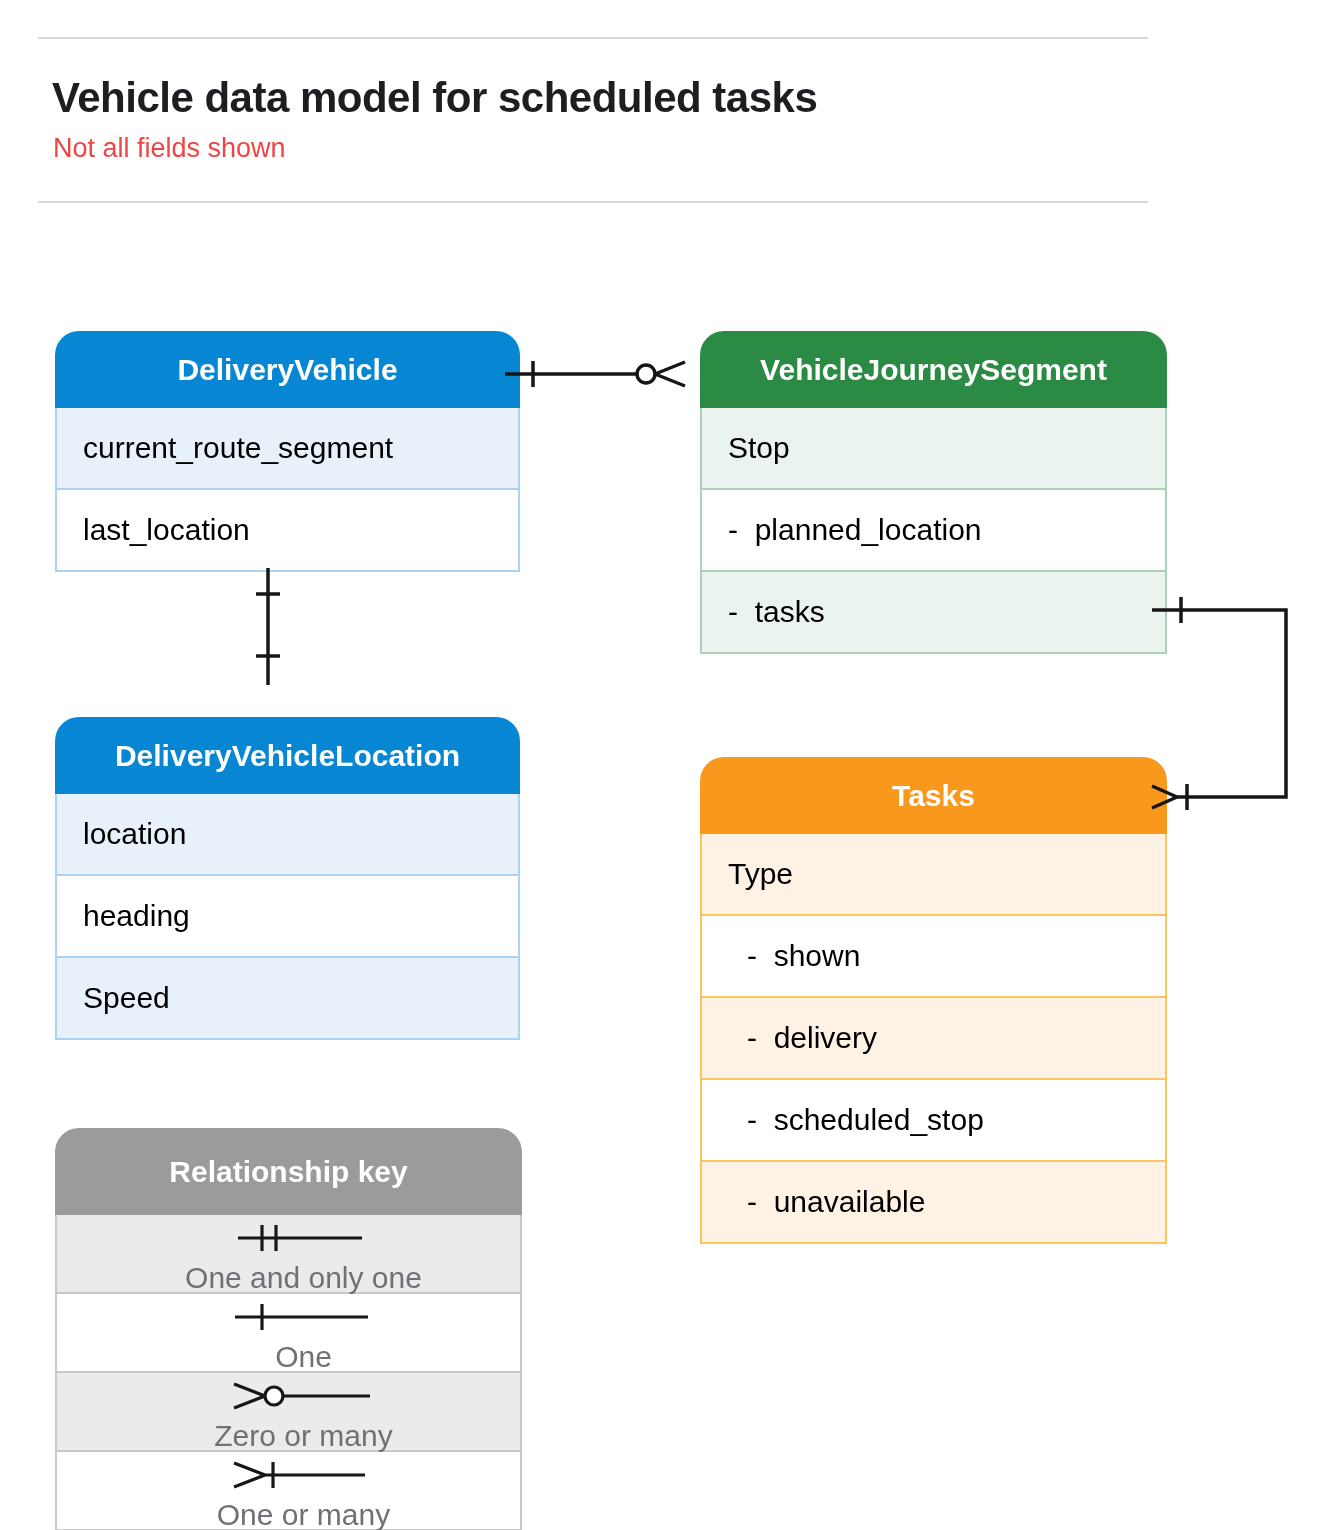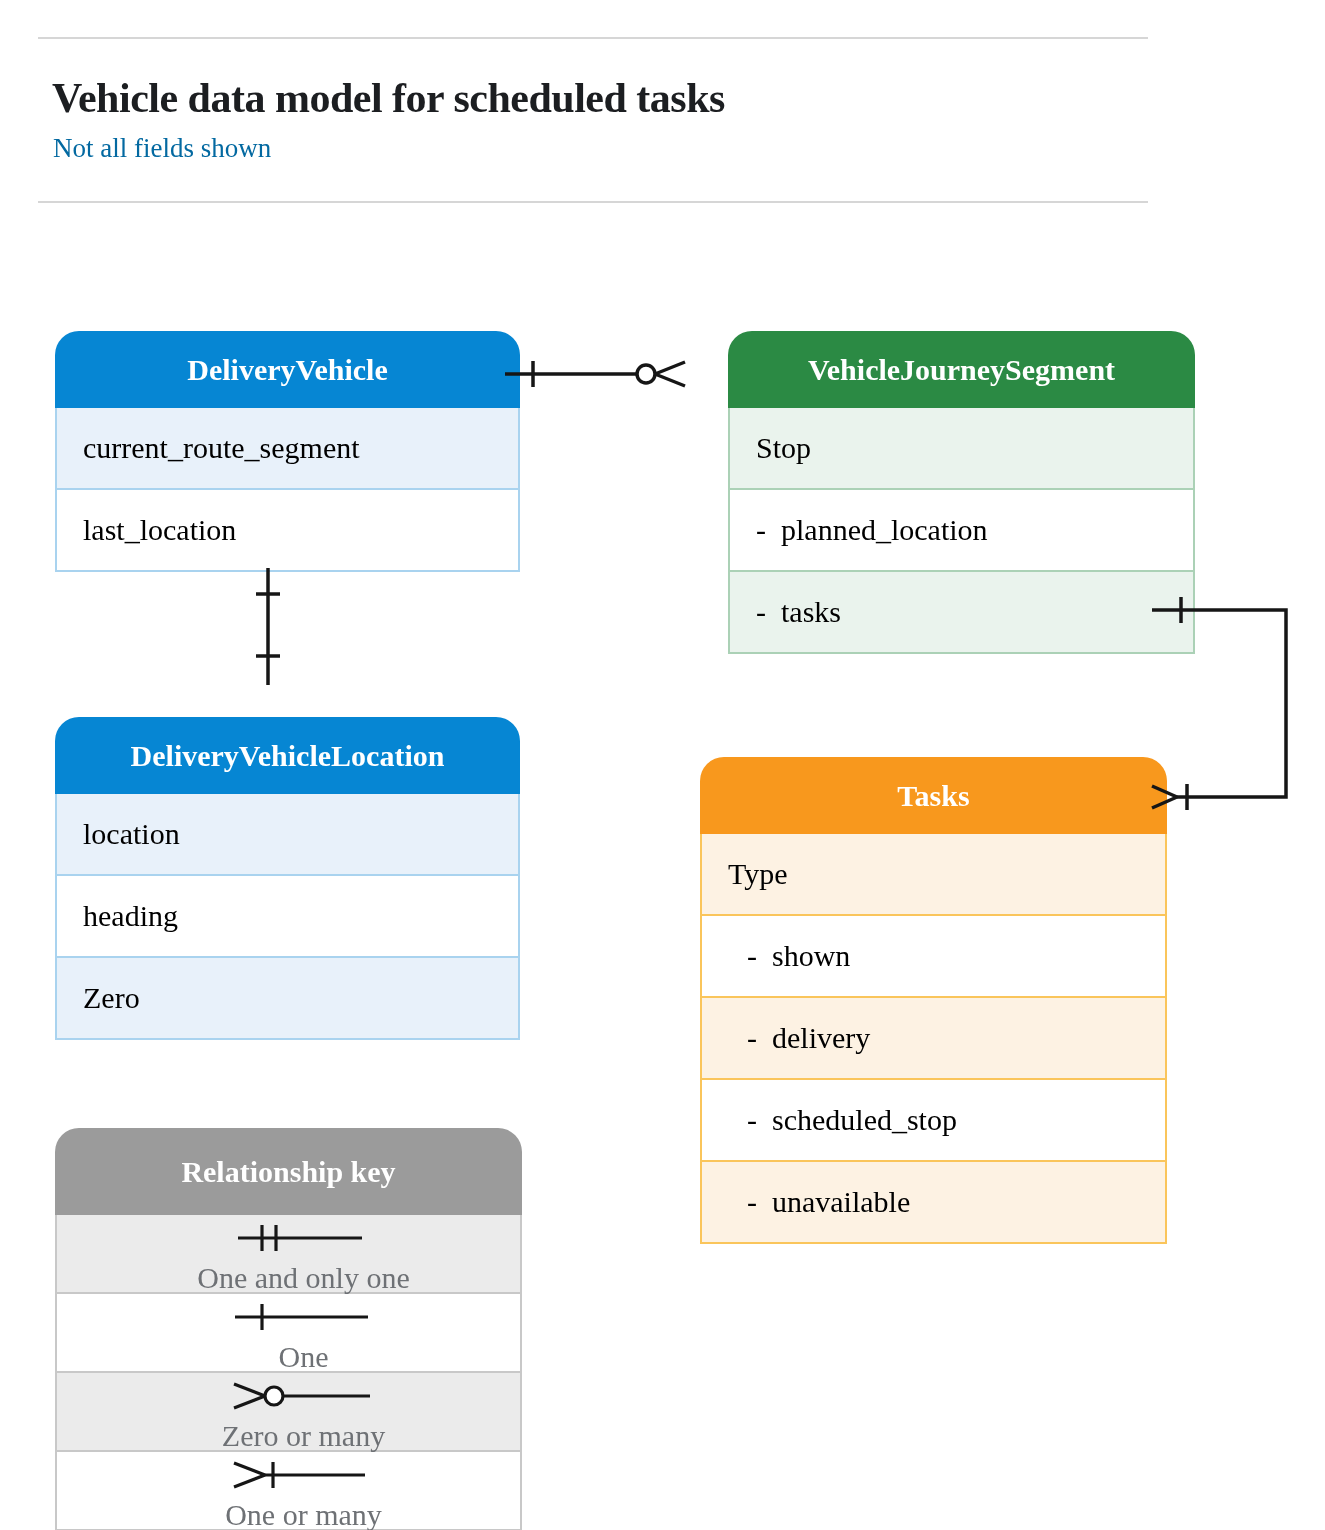--- a/index.html
+++ b/index.html
@@ -1,21 +1,21 @@
 <!DOCTYPE html>
 <html><head>
 <meta charset="utf-8">
 <style>
   html, body { margin: 0; padding: 0; background: #ffffff; }
   .canvas {
     position: relative;
     width: 1325px;
     height: 1530px;
     background: #ffffff;
-    font-family: Liberation Serif, serif;
+    font-family: Liberation Sans, sans-serif;
     overflow: hidden;
   }
   .divider {
     position: absolute;
     left: 38px;
     width: 1110px;
     height: 2px;
     background: #d6d6d6;
   }
   .divider-top { top: 37px; }
@@ -28,21 +28,21 @@
     font-size: 42px;
     font-weight: 700;
     color: #1c1e21;
     letter-spacing: -0.5px;
   }
   .page-subtitle {
     position: absolute;
     left: 53px;
     top: 133px;
     font-size: 27px;
-    color: #0369a1;
+    color: #ef4444;
   }
 
   
   .blue   { --head: #0686d3; --tint: #e8f1fa; --line: #a9d3ef; }
   .green  { --head: #2b8a44; --tint: #eaf3ed; --line: #abd1b6; }
   .orange { --head: #f8981d; --tint: #fdf2e3; --line: #fac55b; }
   .gray   { --head: #9b9b9b; --tint: #ebebeb; --line: #c8c8c8; }
 
   .entity { position: absolute; padding-left: 15px; }
   .entity-header {
@@ -127,35 +127,35 @@
   <div class="divider divider-bottom"></div>
 
   <div class="entity blue" style="left:40px; top:331px; width:465px;">
     <div class="entity-header">DeliveryVehicle</div>
     <div class="entity-body">
       <div class="entity-row tint">current_route_segment</div>
       <div class="entity-row">last_location</div>
     </div>
   </div>
 
-  <div class="entity green" style="left:685px; top:331px; width:467px;margin-left:28px;">
+  <div class="entity green" style="left:685px; top:331px; width:467px;">
     <div class="entity-header">VehicleJourneySegment</div>
     <div class="entity-body">
       <div class="entity-row tint">Stop</div>
       <div class="entity-row">-  planned_location</div>
       <div class="entity-row tint">-  tasks</div>
     </div>
   </div>
 
   <div class="entity blue" style="left:40px; top:685px; width:465px;margin-top:32px;">
     <div class="entity-header">DeliveryVehicleLocation</div>
     <div class="entity-body">
       <div class="entity-row tint">location</div>
       <div class="entity-row">heading</div>
-      <div class="entity-row tint">Zero</div>
+      <div class="entity-row tint">Speed</div>
     </div>
   </div>
 
   <div class="entity orange" style="left:685px; top:749px; width:467px;margin-top:8px;">
     <div class="entity-header">Tasks</div>
     <div class="entity-body">
       <div class="entity-row tint">Type</div>
       <div class="entity-row indent">-  shown</div>
       <div class="entity-row tint indent">-  delivery</div>
       <div class="entity-row indent">-  scheduled_stop</div>

